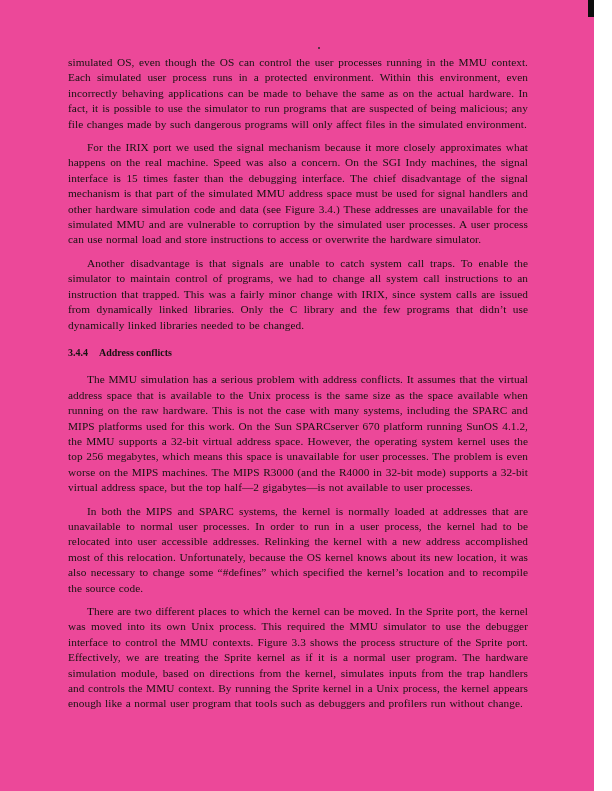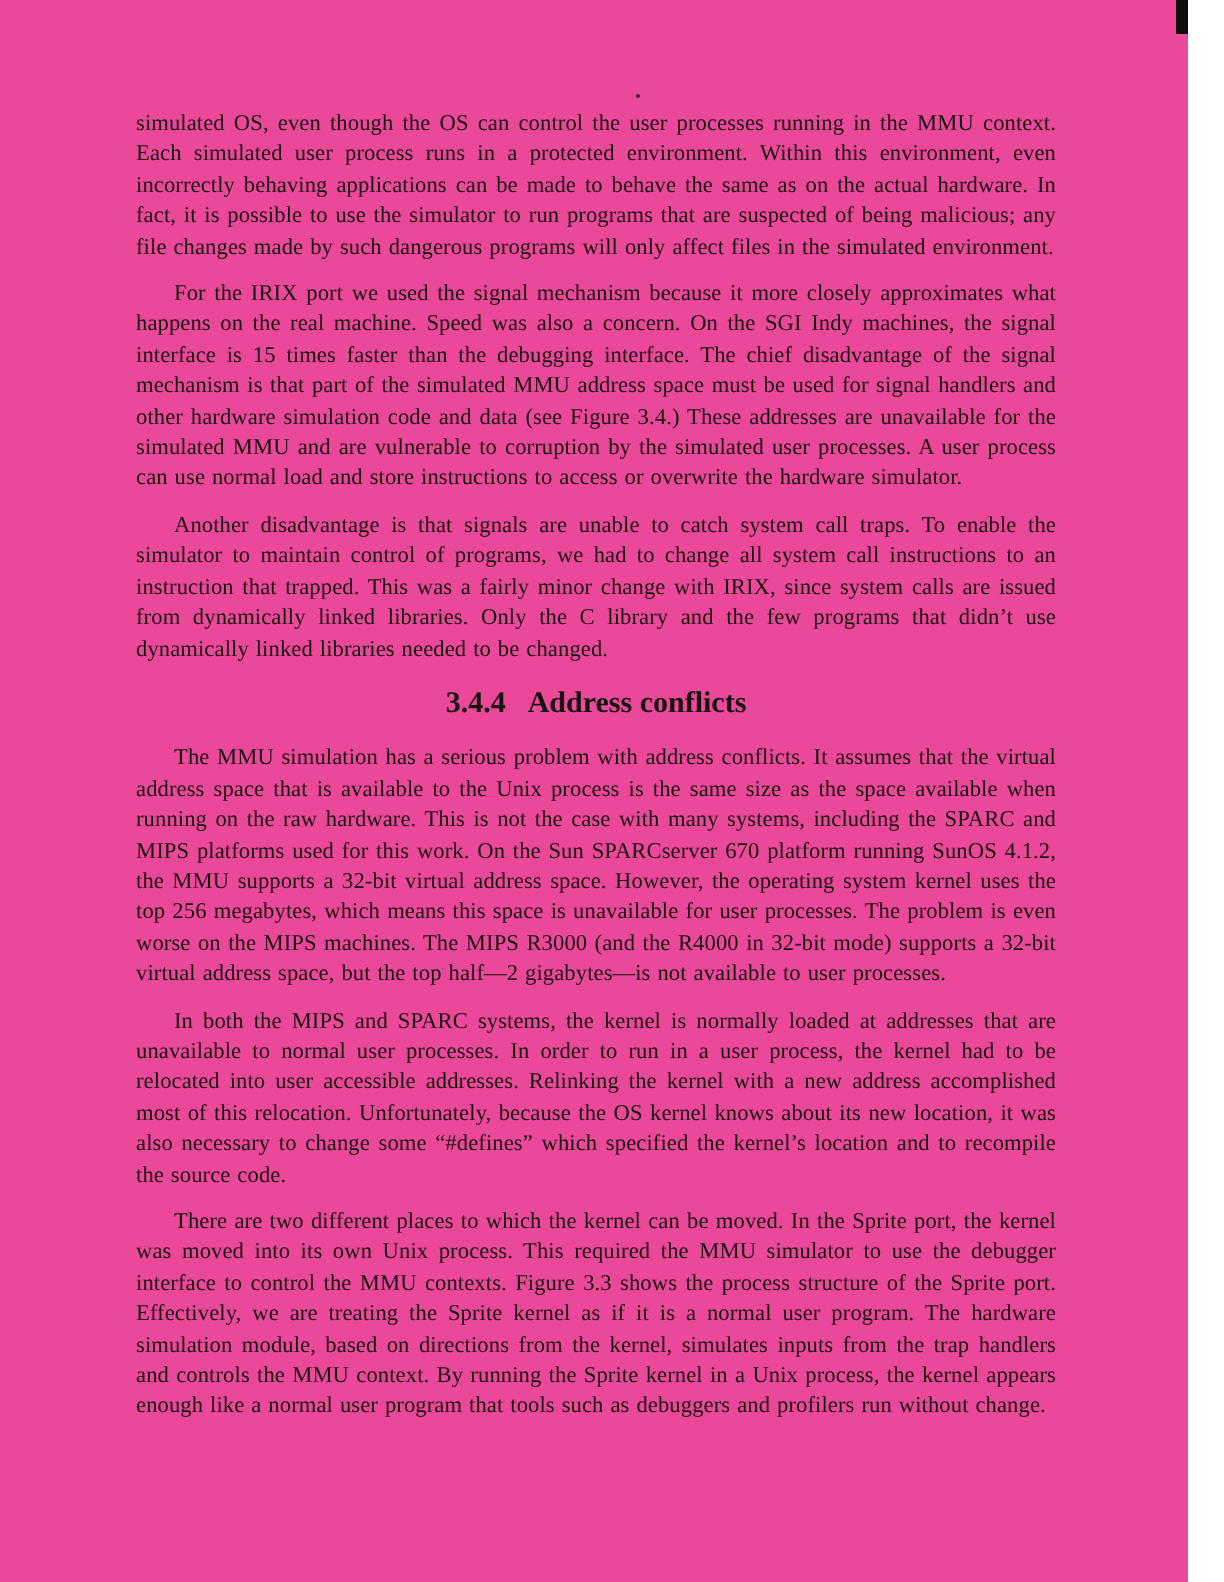--- a/index.html
+++ b/index.html
@@ -47,24 +47,24 @@
     line-height: 15.4px;
     text-align: justify;
     word-spacing: 0.6px;
     letter-spacing: 0.05px;
   }
   .body-paragraph.indent {
     text-indent: 19px;
   }
   .section-heading {
     margin: 12px 0 12px 0;
-    font-size: 15px;
+    font-size: 10px;
     line-height: 15.4px;
     font-weight: bold;
-    text-align: center;
+    text-align: left;
   }
   .heading-number {
     margin-right: 11px;
   }
   .page-footer {
     position: absolute;
     left: 66px;
     right: 64px;
     top: 730px;
   }

